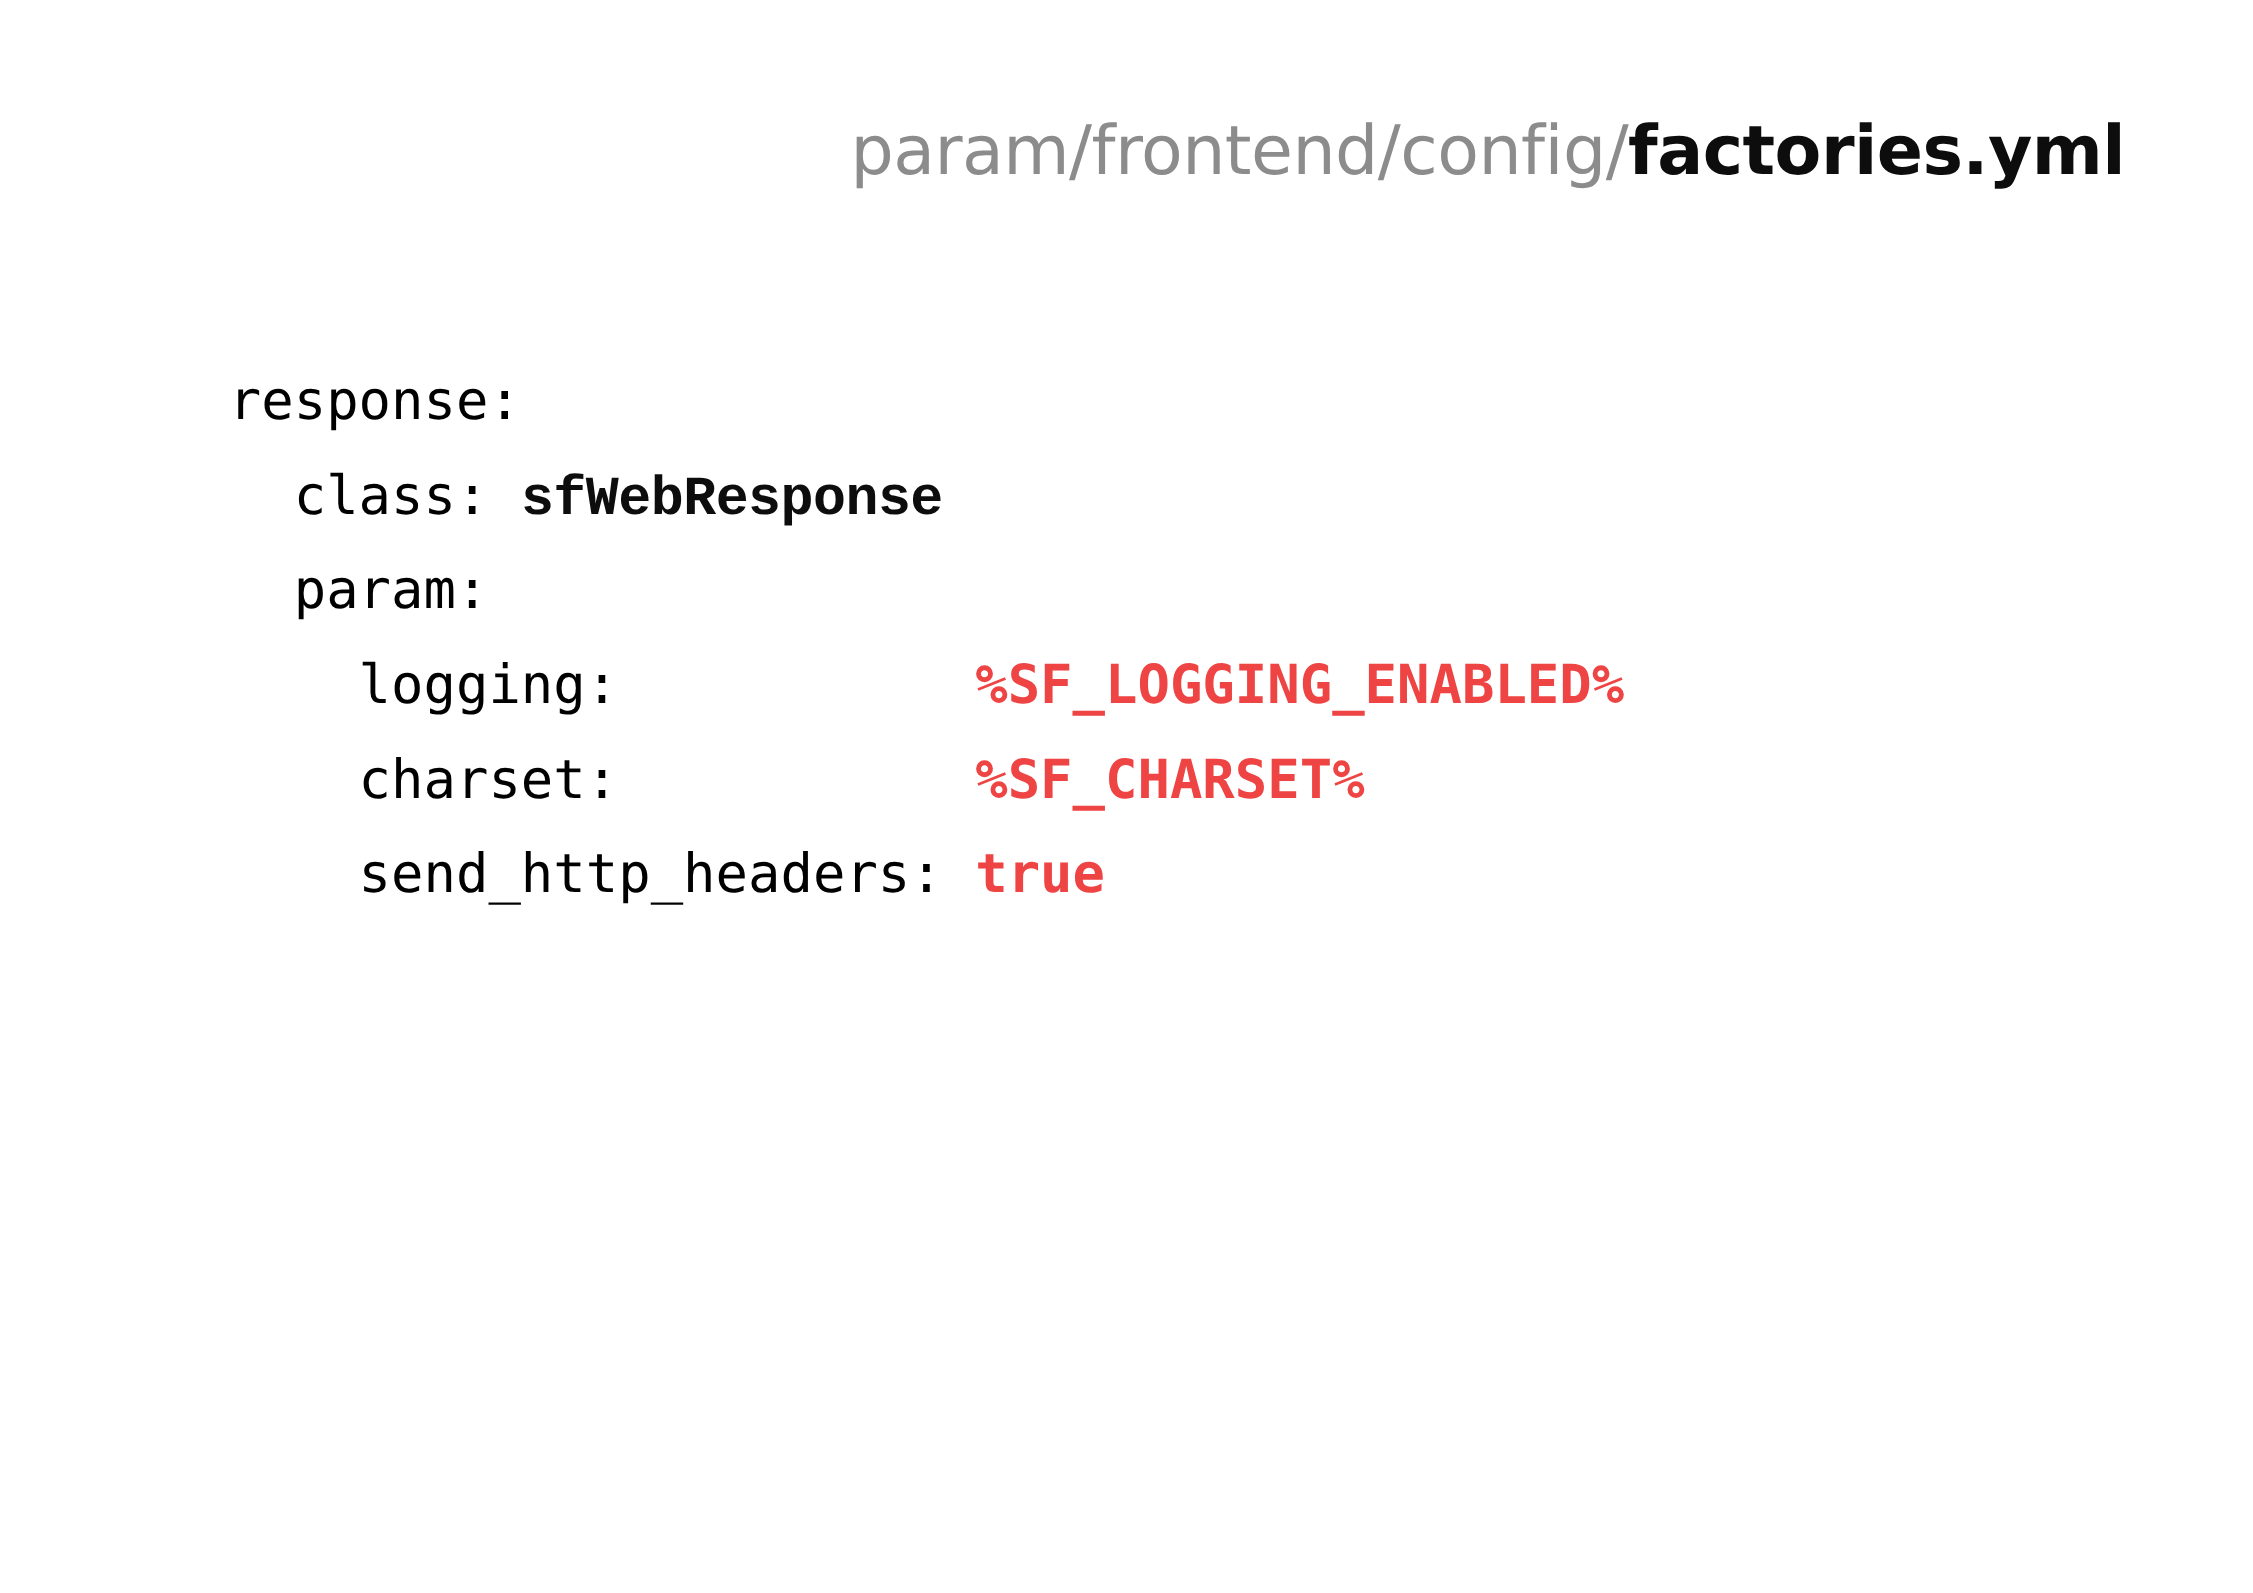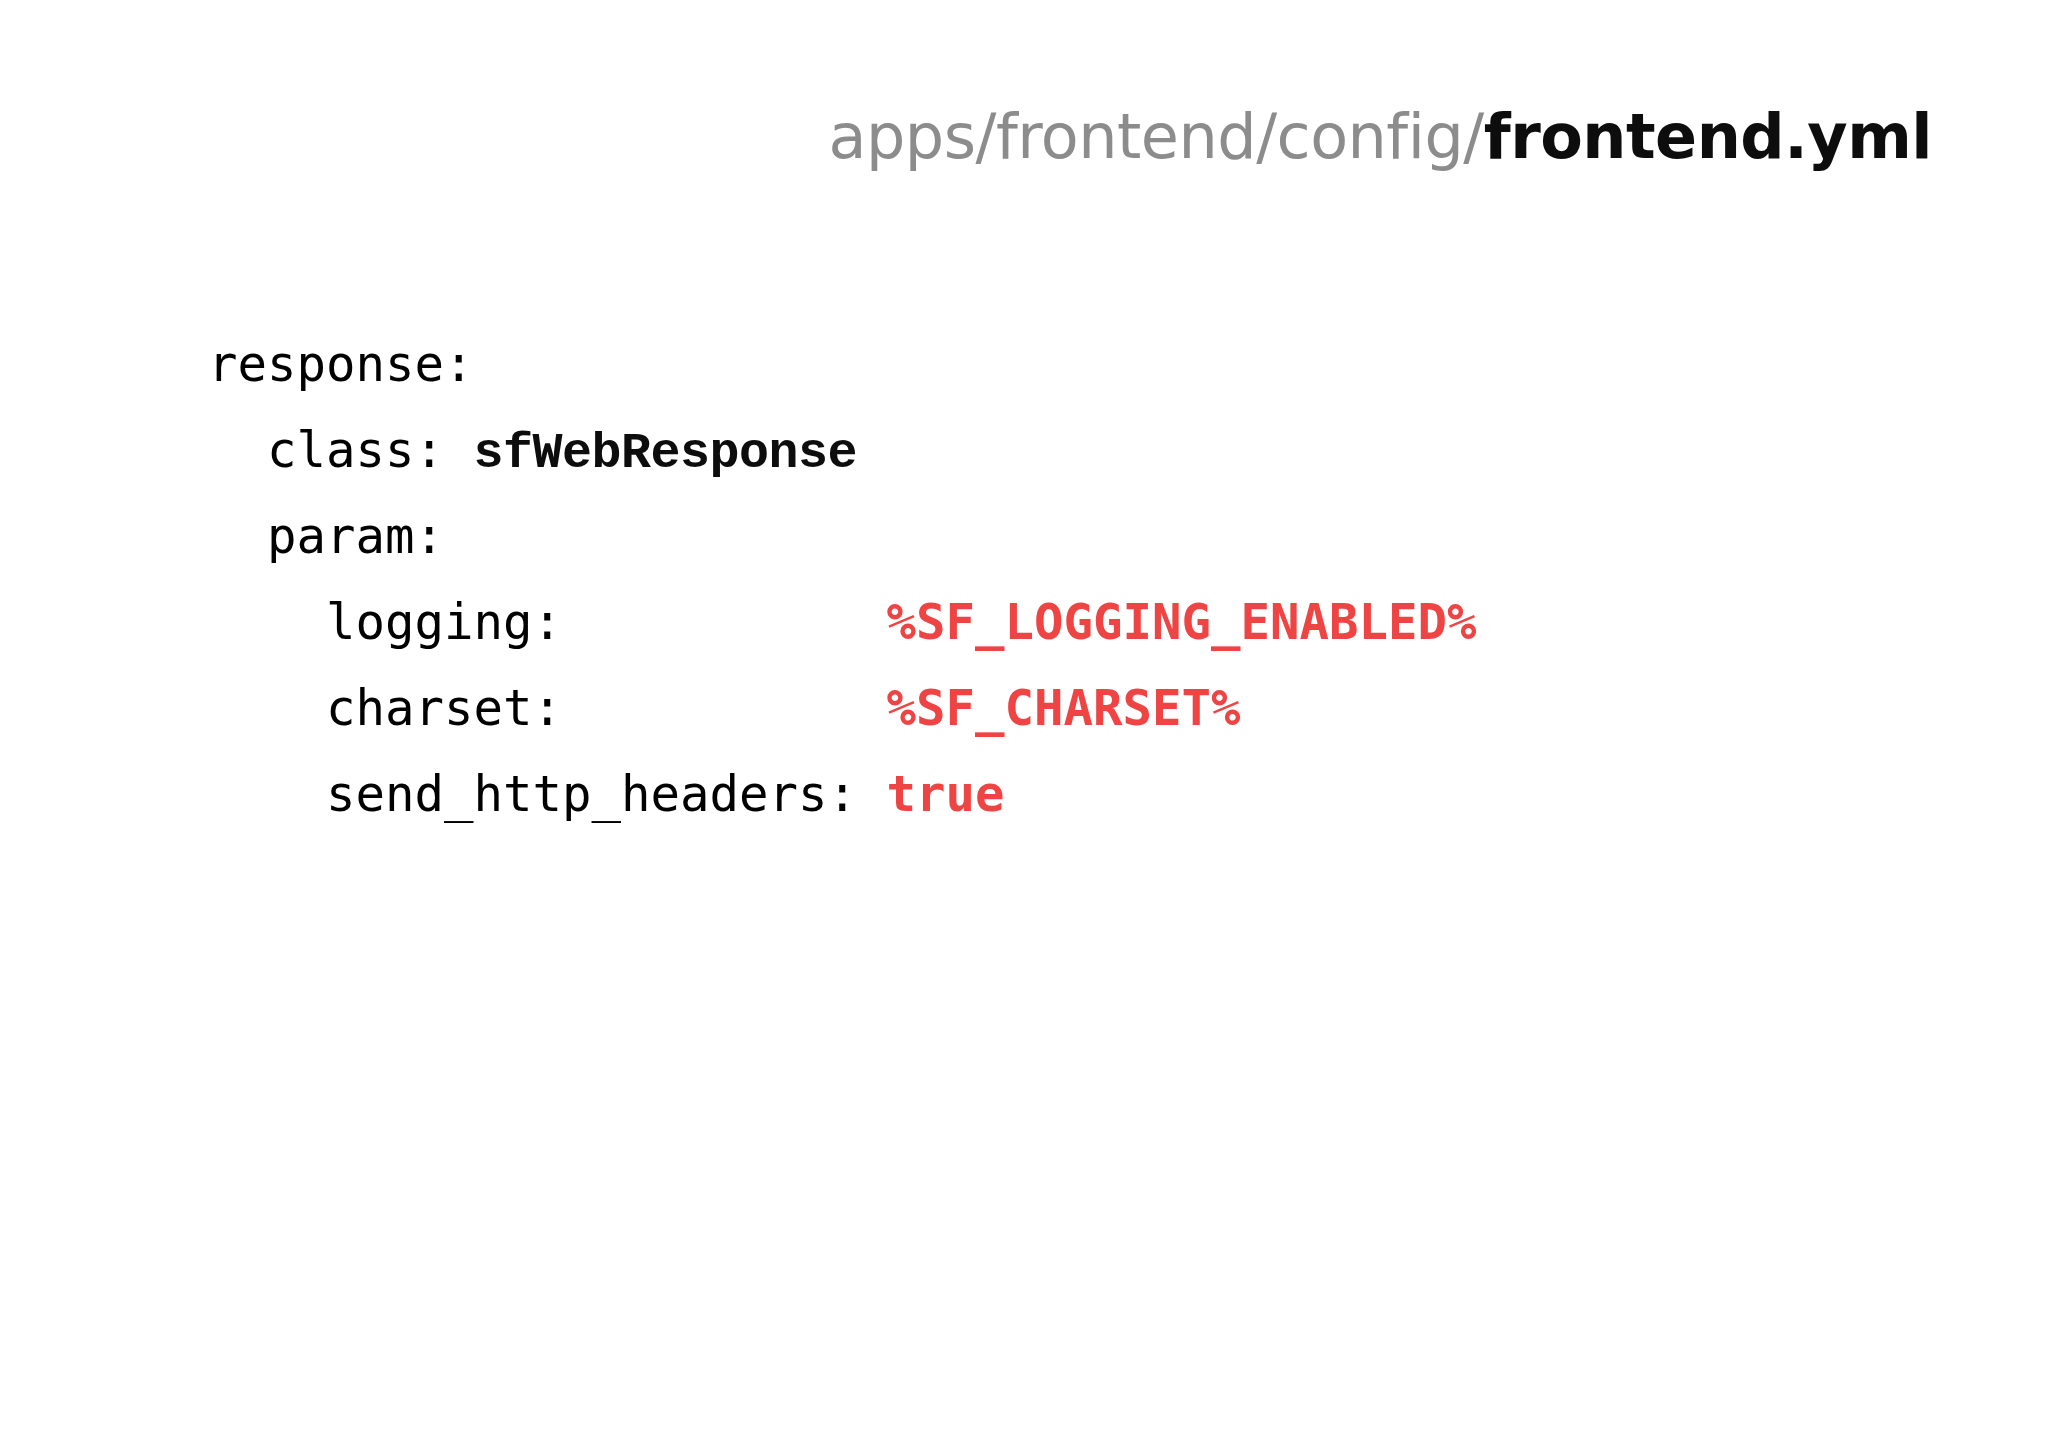--- a/index.html
+++ b/index.html
@@ -77,18 +77,18 @@
     font-family: "DejaVu Sans Mono", monospace;
     white-space: pre;
   }
 </style>
 </head>
 <body>
 
 <div id="slide">
 
   <div id="file-path">
-    <span class="dir">apps/frontend/config/</span><span class="file">frontend.yml</span>
+    <span class="dir">param/frontend/config/</span><span class="file">factories.yml</span>
   </div>
 
   <div id="code-block"><span class="code-line"><span class="key">response:</span></span><span class="code-line"><span class="indent">  </span><span class="key">class:</span><span class="indent"> </span><span class="val val-emph">sfWebResponse</span></span><span class="code-line"><span class="indent">  </span><span class="key">param:</span></span><span class="code-line"><span class="indent">    </span><span class="key">logging:</span><span class="indent">           </span><span class="val">%SF_LOGGING_ENABLED%</span></span><span class="code-line"><span class="indent">    </span><span class="key">charset:</span><span class="indent">           </span><span class="val">%SF_CHARSET%</span></span><span class="code-line"><span class="indent">    </span><span class="key">send_http_headers:</span><span class="indent"> </span><span class="val">true</span></span></div>
 
 </div>
 
 </body></html>

